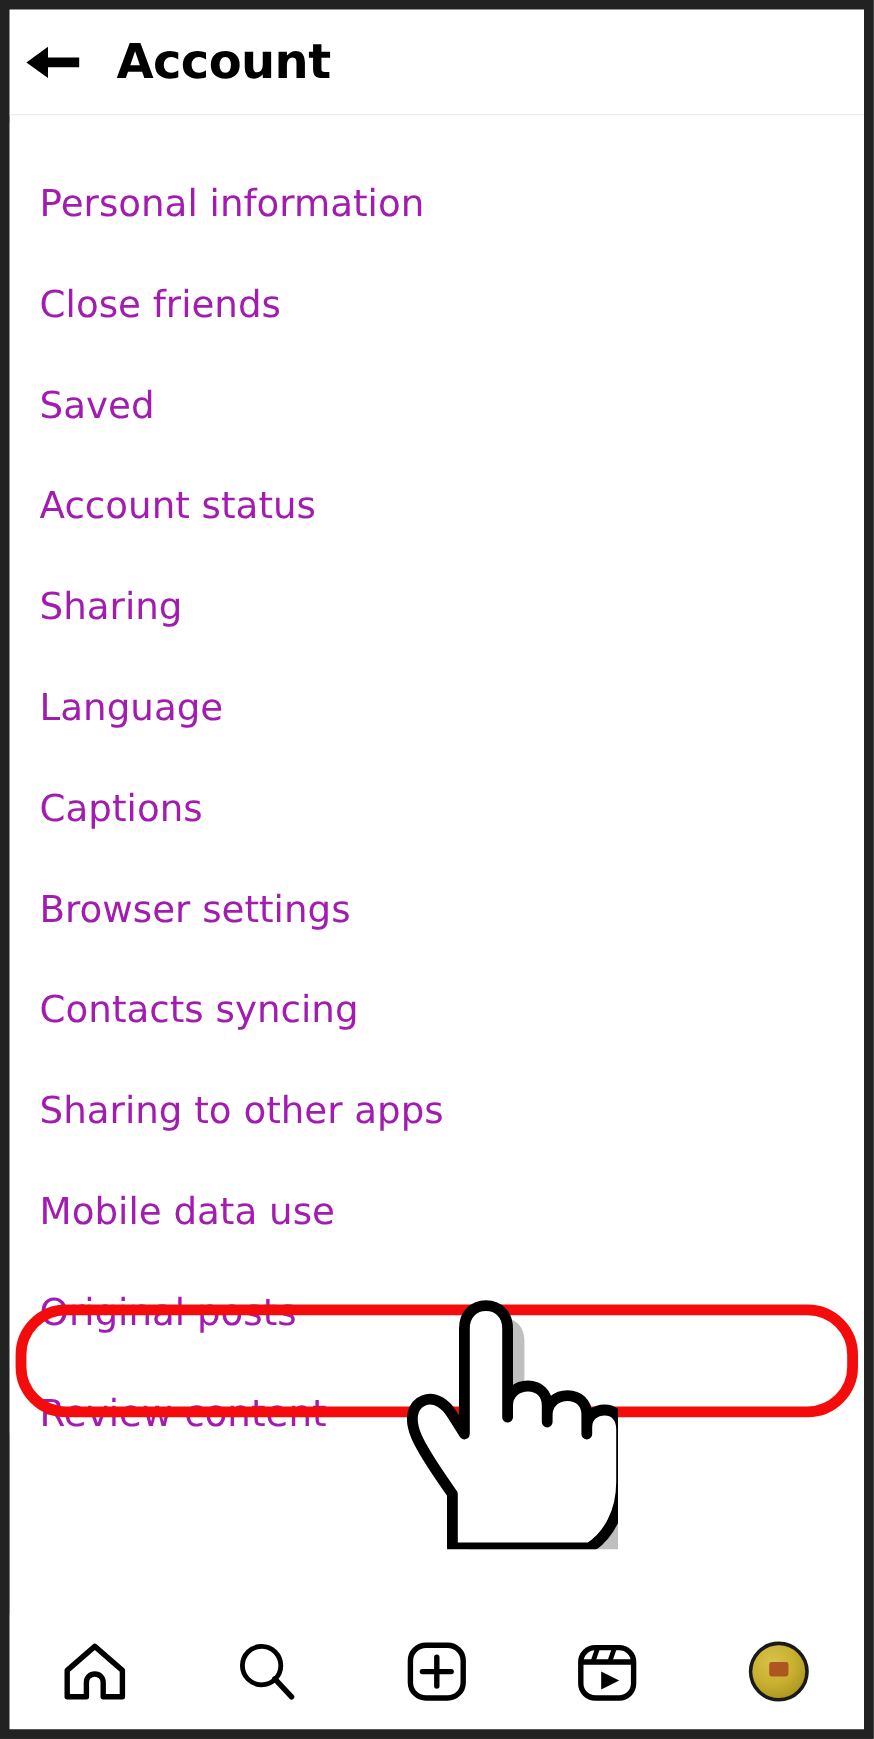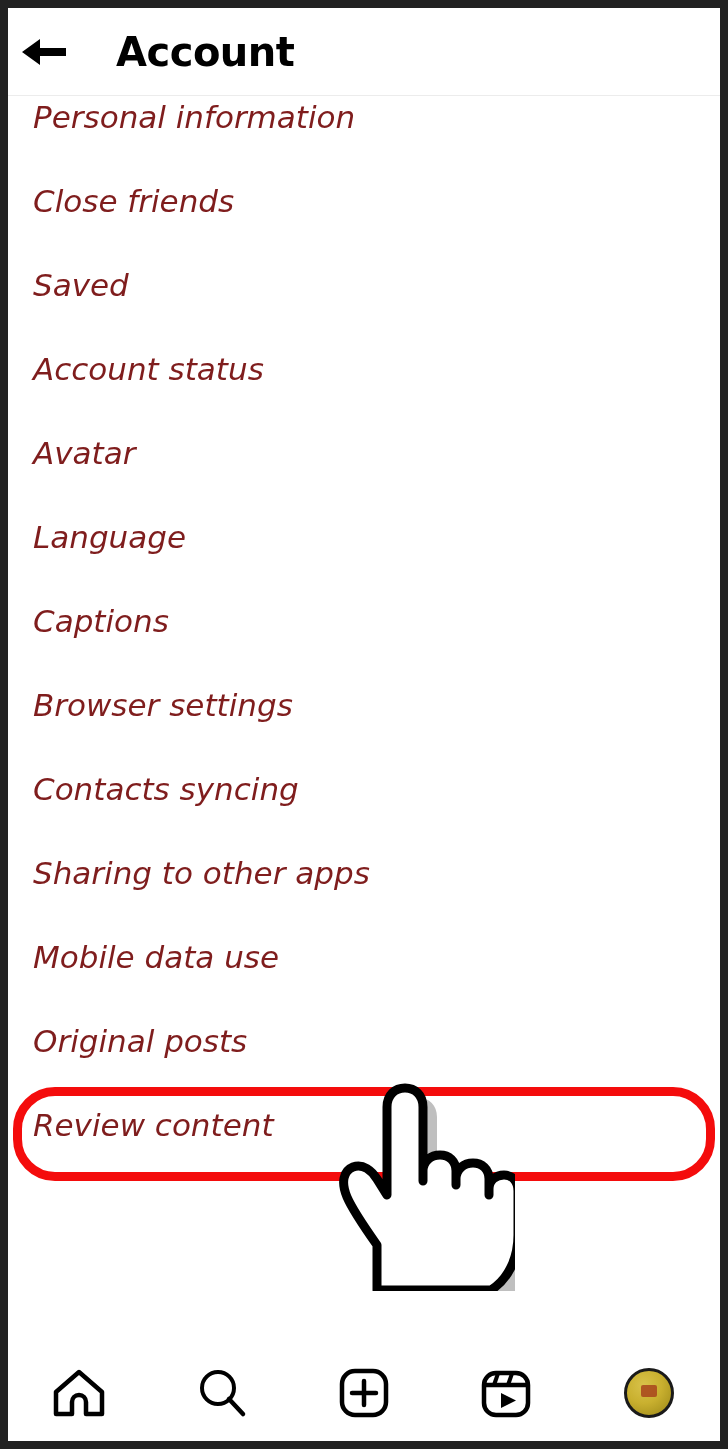--- a/index.html
+++ b/index.html
@@ -30,40 +30,39 @@
     width:72px; height:88px;
     display:flex; align-items:center; justify-content:center;
     cursor:pointer;
   }
   #back-btn svg { display:block; }
   #page-title {
     font-size:40px;
     font-weight:700;
     color:#000000;
     letter-spacing:-0.5px;
-    margin-left:36px;
+    margin-left:17px;
     line-height:1;
   }
 
   
   #settings-list {
     position:relative;
     padding-top:6px;
   }
   .list-item {
     height:84px;
     display:flex;
-    align-items:flex-start;
+    align-items:flex-end;
     padding-left:25px;
     font-size:31px;
-    color:#7f1d1d;
+    color:#a21caf;
     font-weight:400;
     cursor:pointer;
     background:#ffffff;
-    font-style:italic;
   }
   .list-item .label { line-height:1; white-space:nowrap; }
 
   
   #highlight-box {
     position:absolute;
     left:5px;
     top:1079px;
     width:702px;
     height:94px;
@@ -146,21 +145,21 @@
     <div class="list-item">
       <span class="label">Close friends</span>
     </div>
     <div class="list-item">
       <span class="label">Saved</span>
     </div>
     <div class="list-item">
       <span class="label">Account status</span>
     </div>
     <div class="list-item">
-      <span class="label">Avatar</span>
+      <span class="label">Sharing</span>
     </div>
     <div class="list-item">
       <span class="label">Language</span>
     </div>
     <div class="list-item">
       <span class="label">Captions</span>
     </div>
     <div class="list-item">
       <span class="label">Browser settings</span>
     </div>

